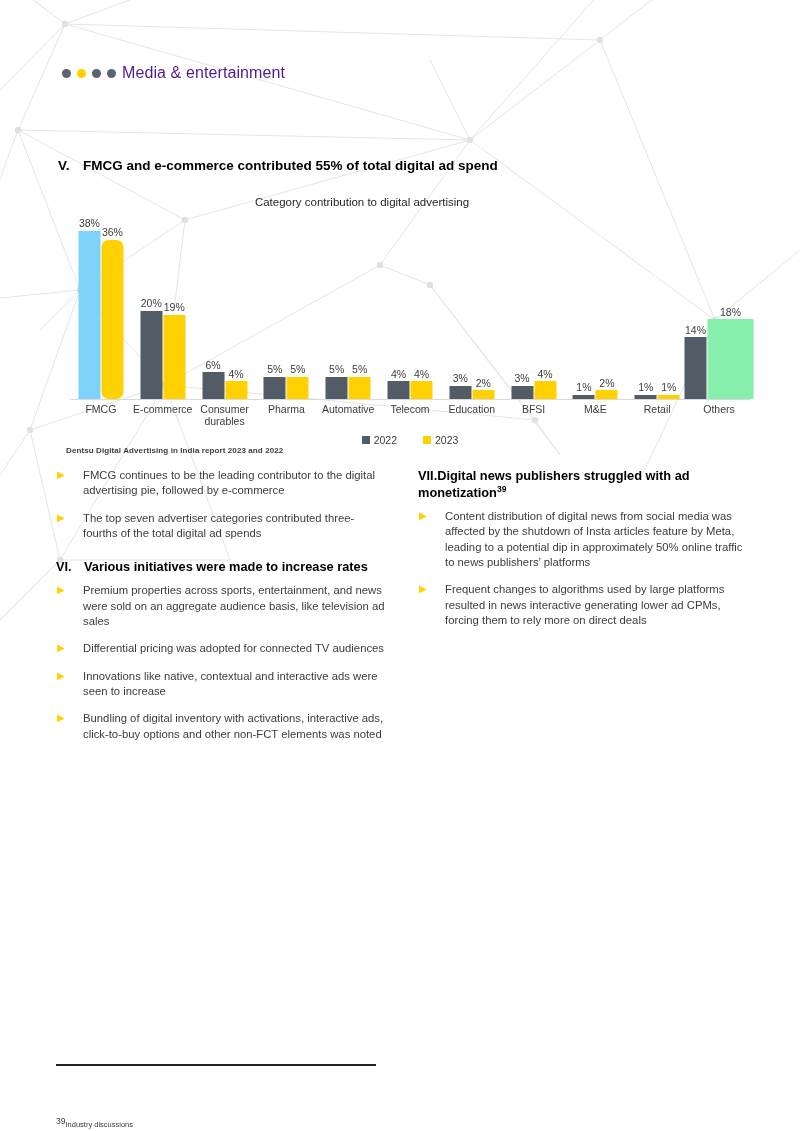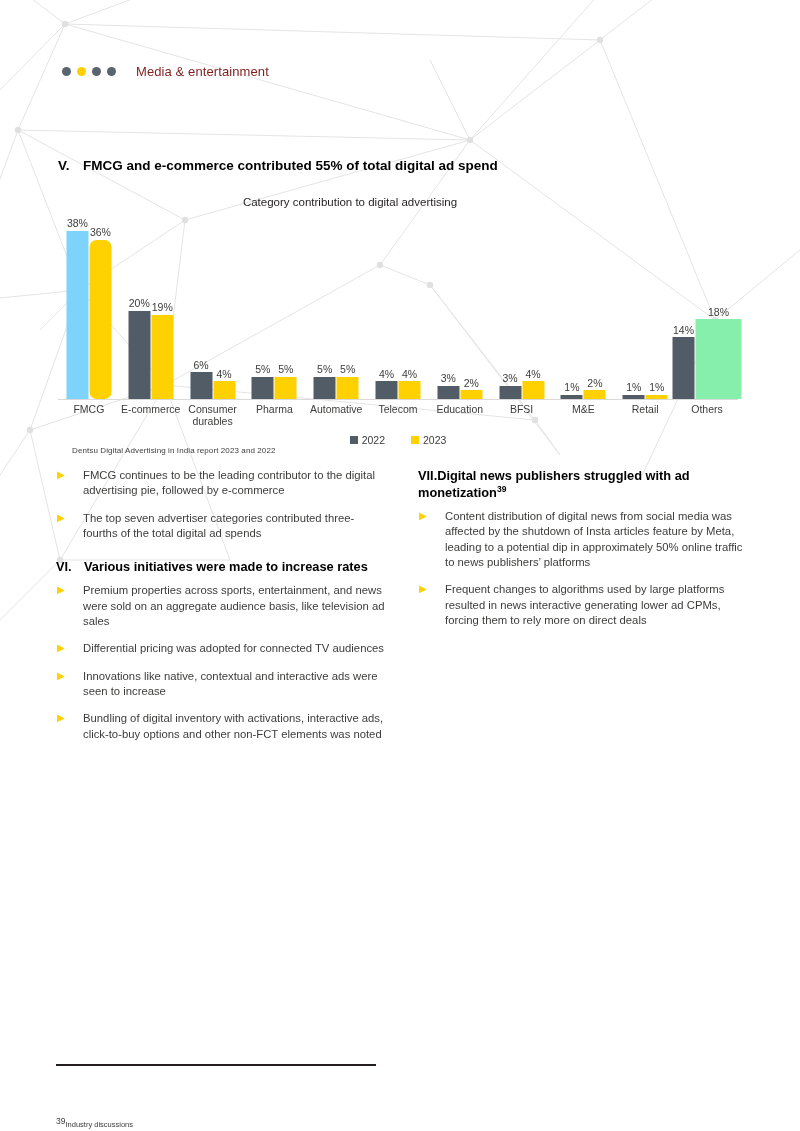--- a/index.html
+++ b/index.html
@@ -35,44 +35,44 @@
     left: 62px;
     top: 64px;
     display: flex;
     align-items: center;
     gap: 0;
   }
   .dots { display: flex; gap: 6px; align-items: center; }
   .dot { width: 9px; height: 9px; border-radius: 50%; background: #5a6470; }
   .dot.yellow { background: #ffd100; }
   .section-header-label {
-    margin-left: 20px;
-    font-size: 13px;
-    color: #7f1d1d;
+    margin-left: 6px;
+    font-size: 16px;
+    color: #4c1d95;
     letter-spacing: .1px;
     white-space: nowrap;
   }
 
   
   .heading-v {
     position: absolute;
     left: 58px;
     top: 158px;
     font-size: 13.5px;
     font-weight: bold;
     color: #000;
     display: flex;
     white-space: nowrap;
   }
   .heading-v .num { width: 25px; flex: none; }
 
   
   .chart-wrap {
     position: absolute;
-    left: 0px;
+    left: 12px;
     top: 196px;
     width: 672px;
   }
   .chart-title {
     text-align: center;
     font-size: 11.5px;
     color: #231f20;
     margin: 0 0 0 28px;
   }
   .plot {
@@ -147,25 +147,26 @@
     gap: 26px;
     align-items: center;
   }
   .legend-item { display: flex; align-items: center; gap: 4px; font-size: 10.5px; color: #3c3c3b; justify-content: space-between; }
   .legend-swatch { width: 8px; height: 8px; }
   .legend-swatch.s2022 { background: #515c66; }
   .legend-swatch.s2023 { background: #ffd100; }
 
   .source-note {
     position: absolute;
-    left: 72px;
+    left: 66px;
     top: 446px;
     font-size: 8px;
     color: #3c3c3b;
     letter-spacing: .1px;
+    font-weight: bold;
   }
 
   
   .col {
     position: absolute;
     top: 468px;
     width: 330px;
   }
   .col-left  { left: 56px; }
   .col-right { left: 418px; }

